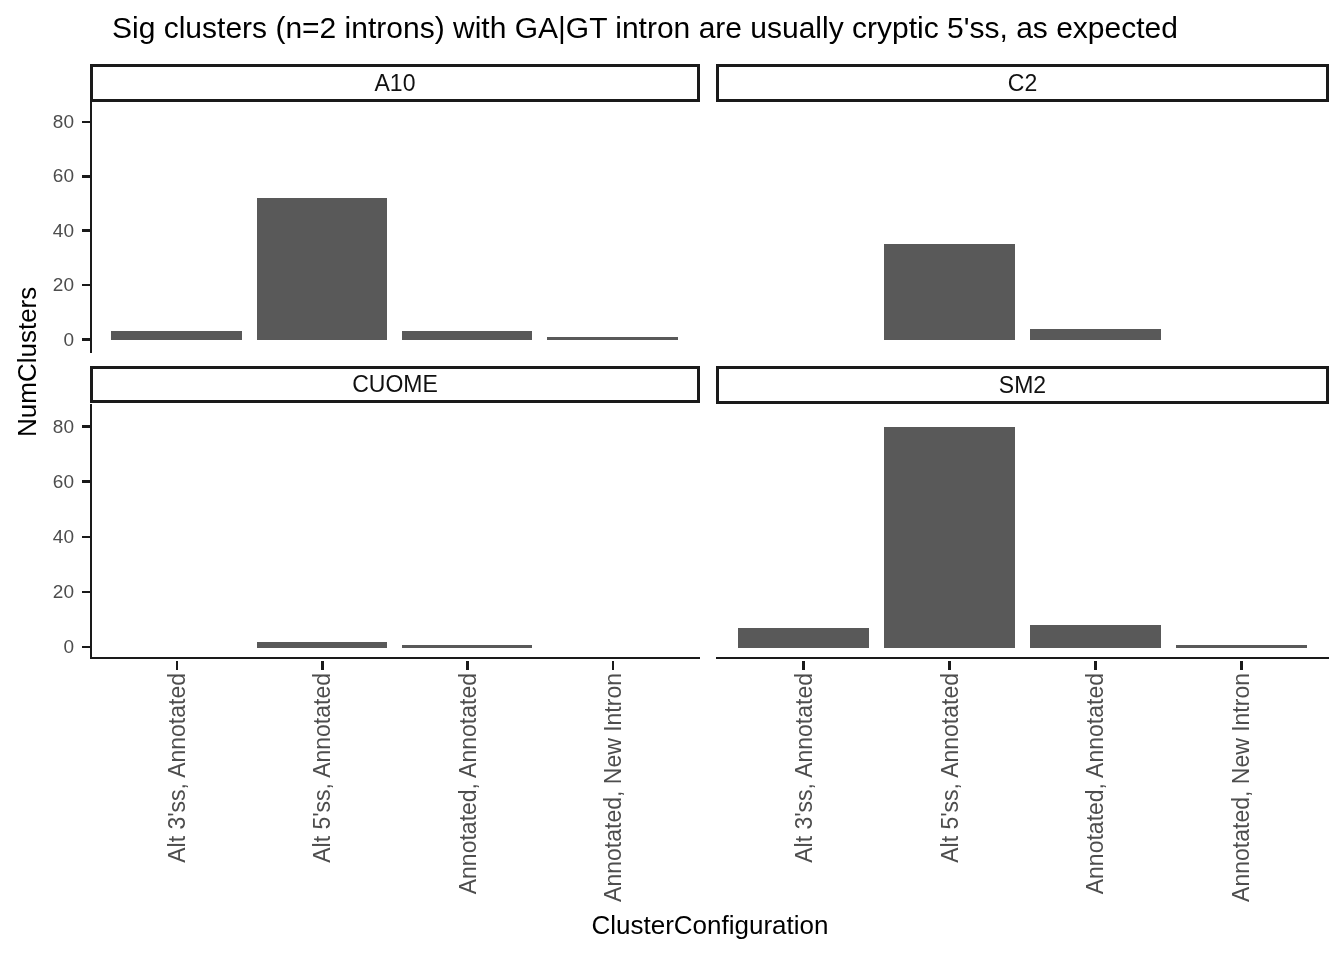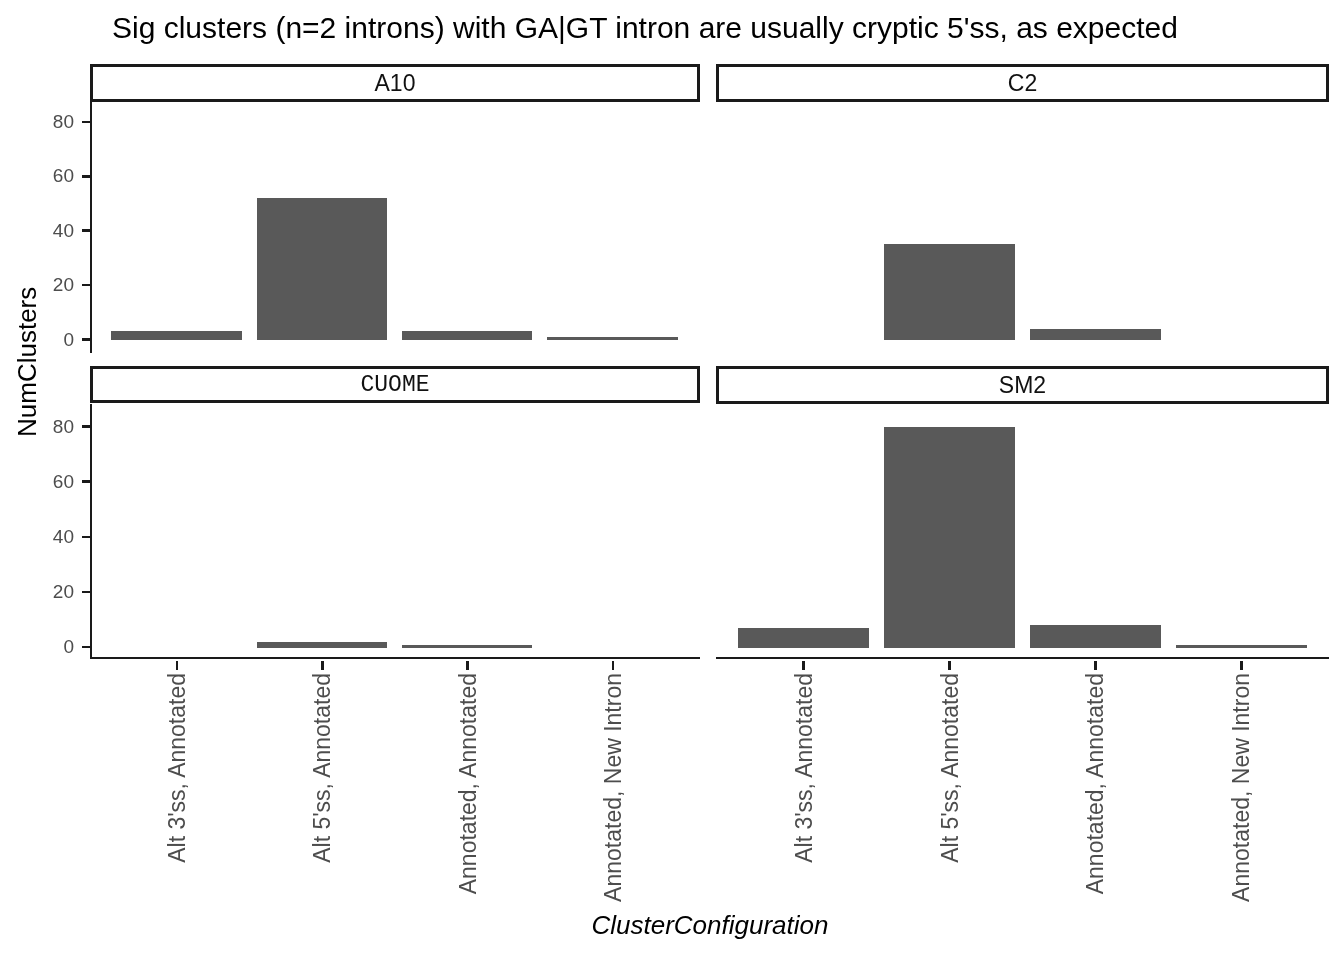--- a/index.html
+++ b/index.html
@@ -18,21 +18,21 @@
   }
   .y-title{
     position:absolute;left:12px;top:64px;height:596px;
     writing-mode:vertical-rl;transform:rotate(180deg);
     text-align:center;
     font-size:26px;color:#000;
     line-height:30px;
   }
   .x-title{
     position:absolute;left:90px;top:910px;width:1240px;
-    text-align:center;font-size:26px;color:#000;font-style:italic;
+    text-align:center;font-size:26px;color:#000;
   }
   .strip{
     position:absolute;
     box-sizing:border-box;
     border:3px solid #1a1a1a;
     background:#fff;
     display:flex;align-items:center;justify-content:center;
     font-size:23px;color:#111;
   }
   .panel{
@@ -81,21 +81,21 @@
       <div class="ylab" style="left: 14px; top: 216.7px;">40</div>
       <div class="ytick" style="left: 82px; top: 175.05px; width: 8px; height: 2.5px;"></div>
       <div class="ylab" style="left: 14px; top: 162.3px;">60</div>
       <div class="ytick" style="left: 82px; top: 120.65px; width: 8px; height: 2.5px;"></div>
       <div class="ylab" style="left: 14px; top: 107.9px;">80</div>
       <div class="strip" style="left: 716px; top: 64px; width: 613px; height: 38px;">C2</div>
       <div class="panel" style="left: 716px; top: 102px; width: 613px; height: 251px;">
         <div class="bar" style="left: 167.842px; bottom: 13.5px; width: 131.36px; height: 95.2px; background: rgb(89, 89, 89);"></div>
         <div class="bar" style="left: 313.798px; bottom: 13.5px; width: 131.36px; height: 10.88px; background: rgb(89, 89, 89);"></div>
       </div>
-      <div class="strip" style="left: 90px; top: 366px; width: 610px; height: 37px; font-family: Liberation Mono, monospace;">CUOME</div>
+      <div class="strip" style="left: 90px; top: 366px; width: 610px; height: 37px;">CUOME</div>
       <div class="panel axis-left axis-bottom" style="left: 90px; top: 404px; width: 610px; height: 254.5px;">
         <div class="bar" style="left: 164.521px; bottom: 9px; width: 130.717px; height: 5.51px; background: rgb(89, 89, 89);"></div>
         <div class="bar" style="left: 309.762px; bottom: 9px; width: 130.717px; height: 2.755px; background: rgb(89, 89, 89);"></div>
       </div>
       <div class="ytick" style="left: 82px; top: 645.75px; width: 8px; height: 2.5px;"></div>
       <div class="ylab" style="left: 14px; top: 633px;">0</div>
       <div class="ytick" style="left: 82px; top: 590.65px; width: 8px; height: 2.5px;"></div>
       <div class="ylab" style="left: 14px; top: 577.9px;">20</div>
       <div class="ytick" style="left: 82px; top: 535.55px; width: 8px; height: 2.5px;"></div>
       <div class="ylab" style="left: 14px; top: 522.8px;">40</div>

